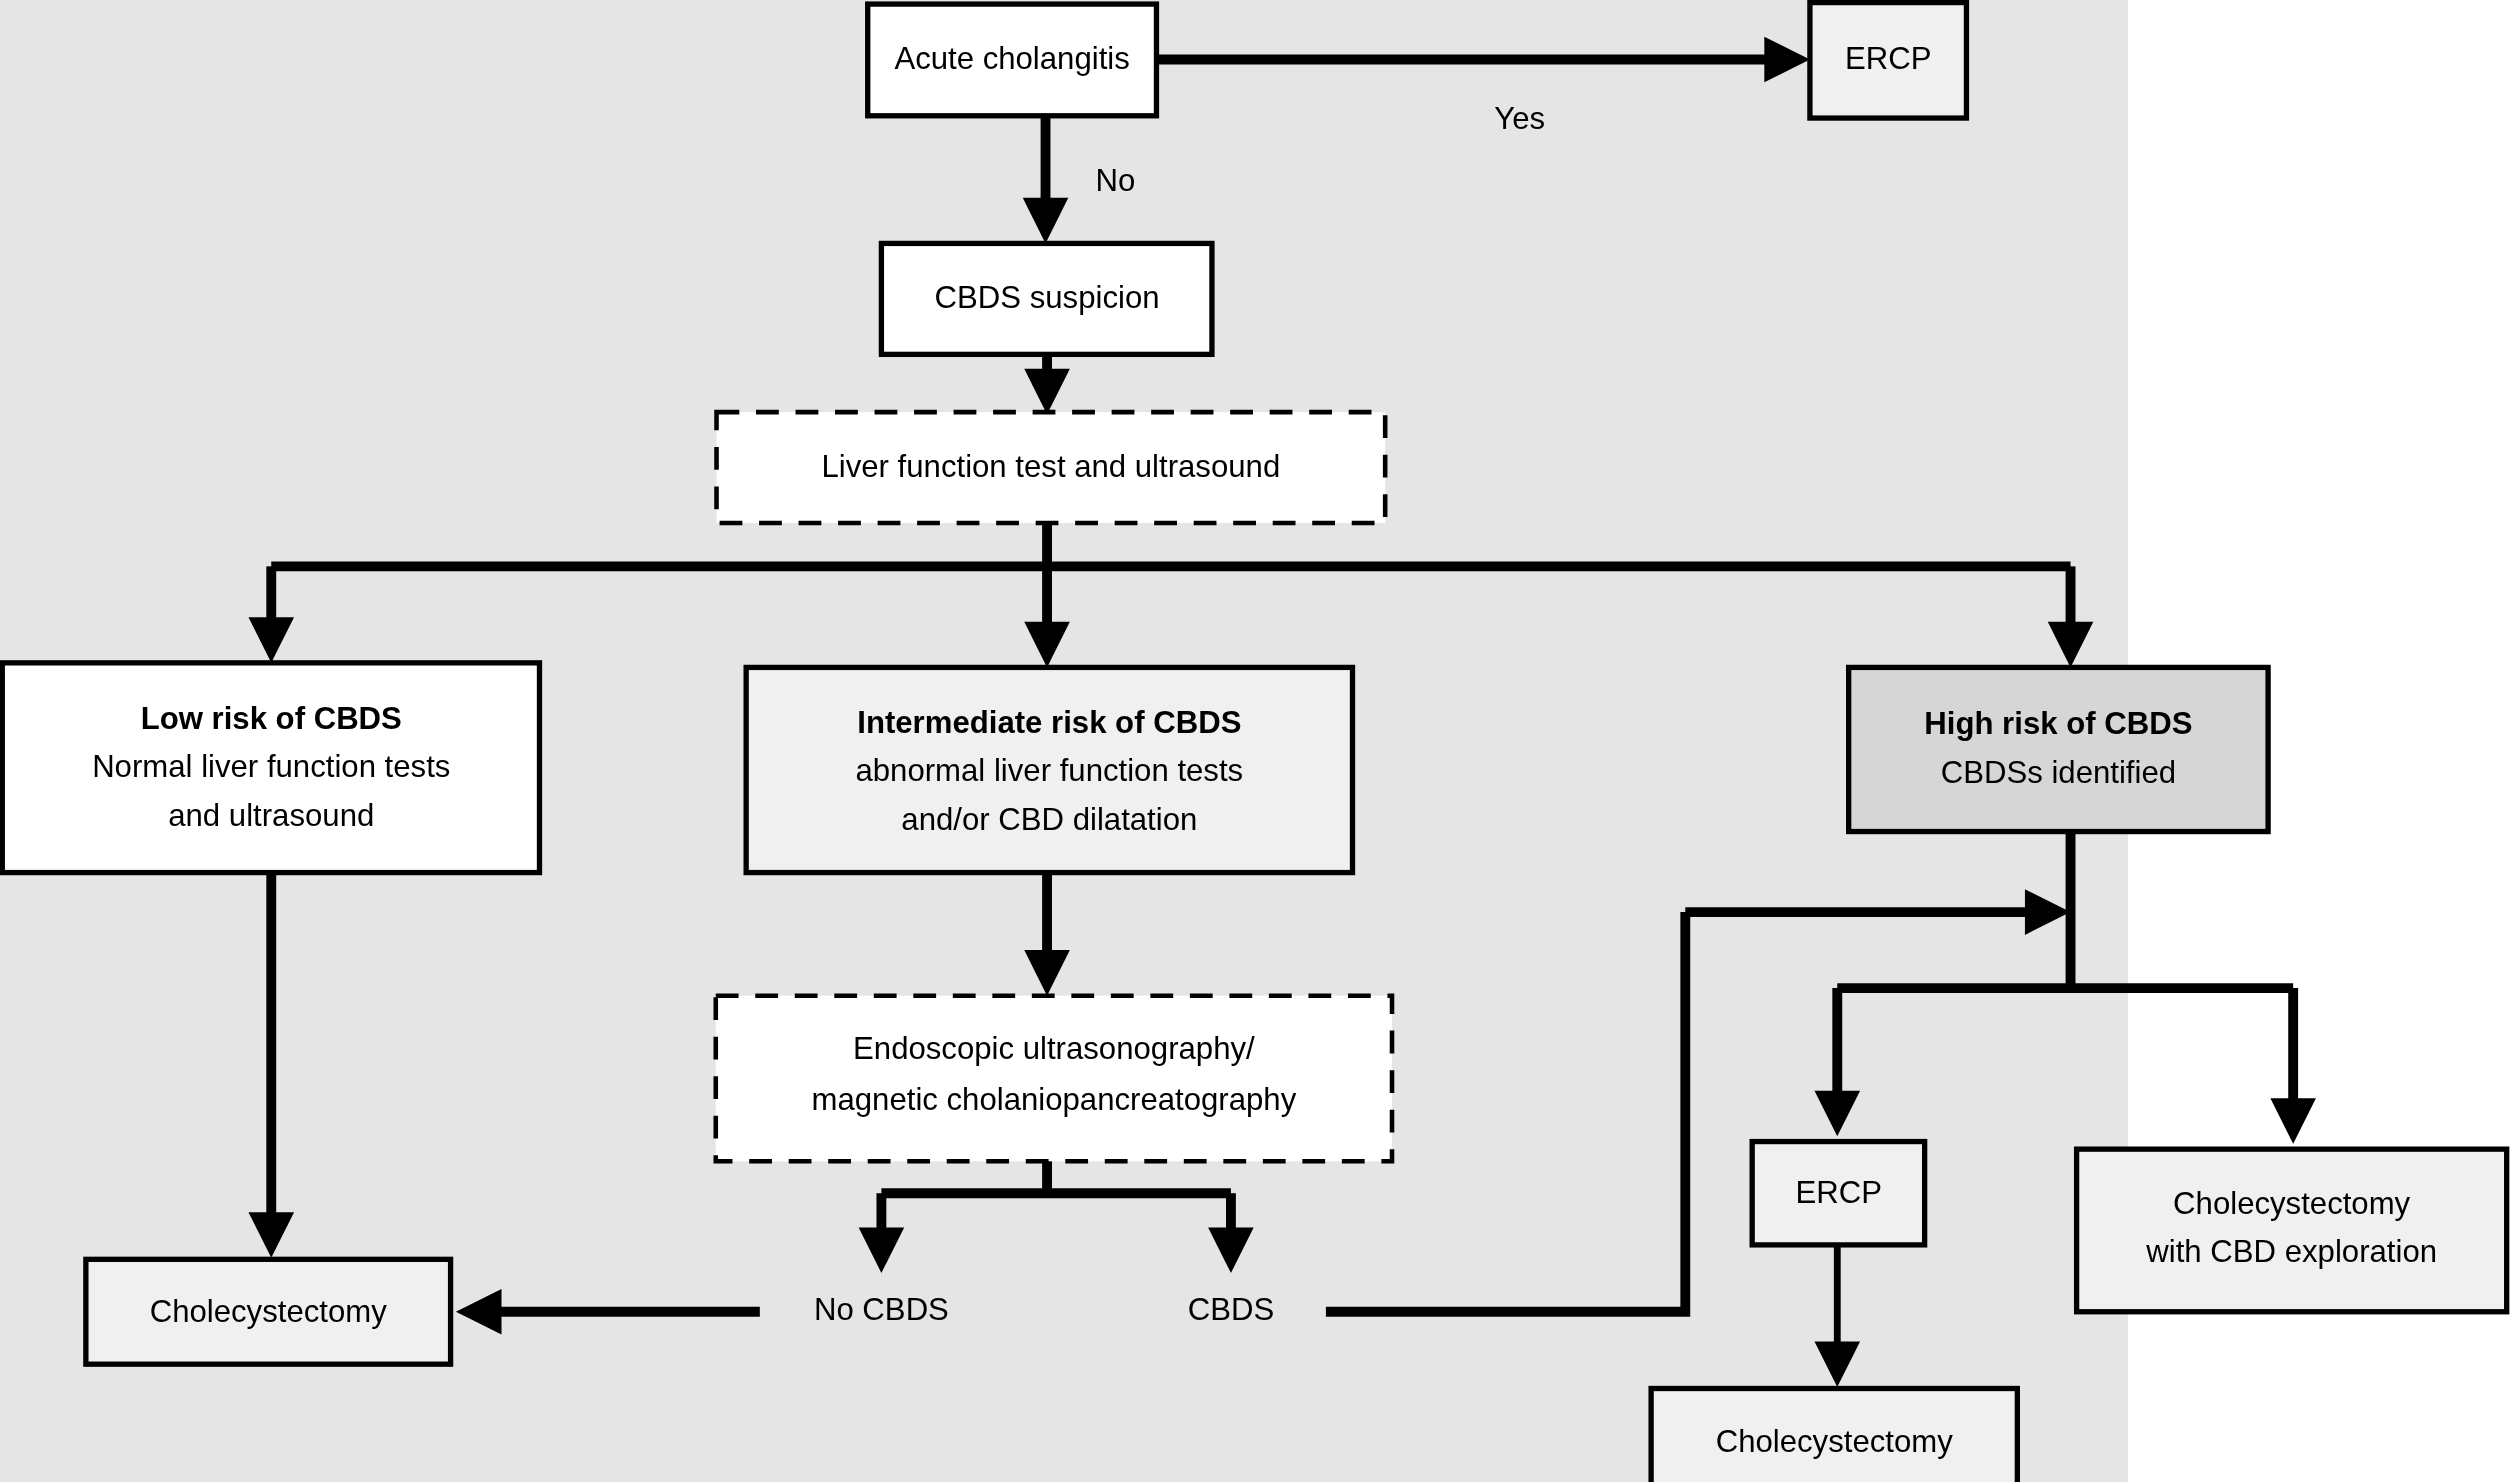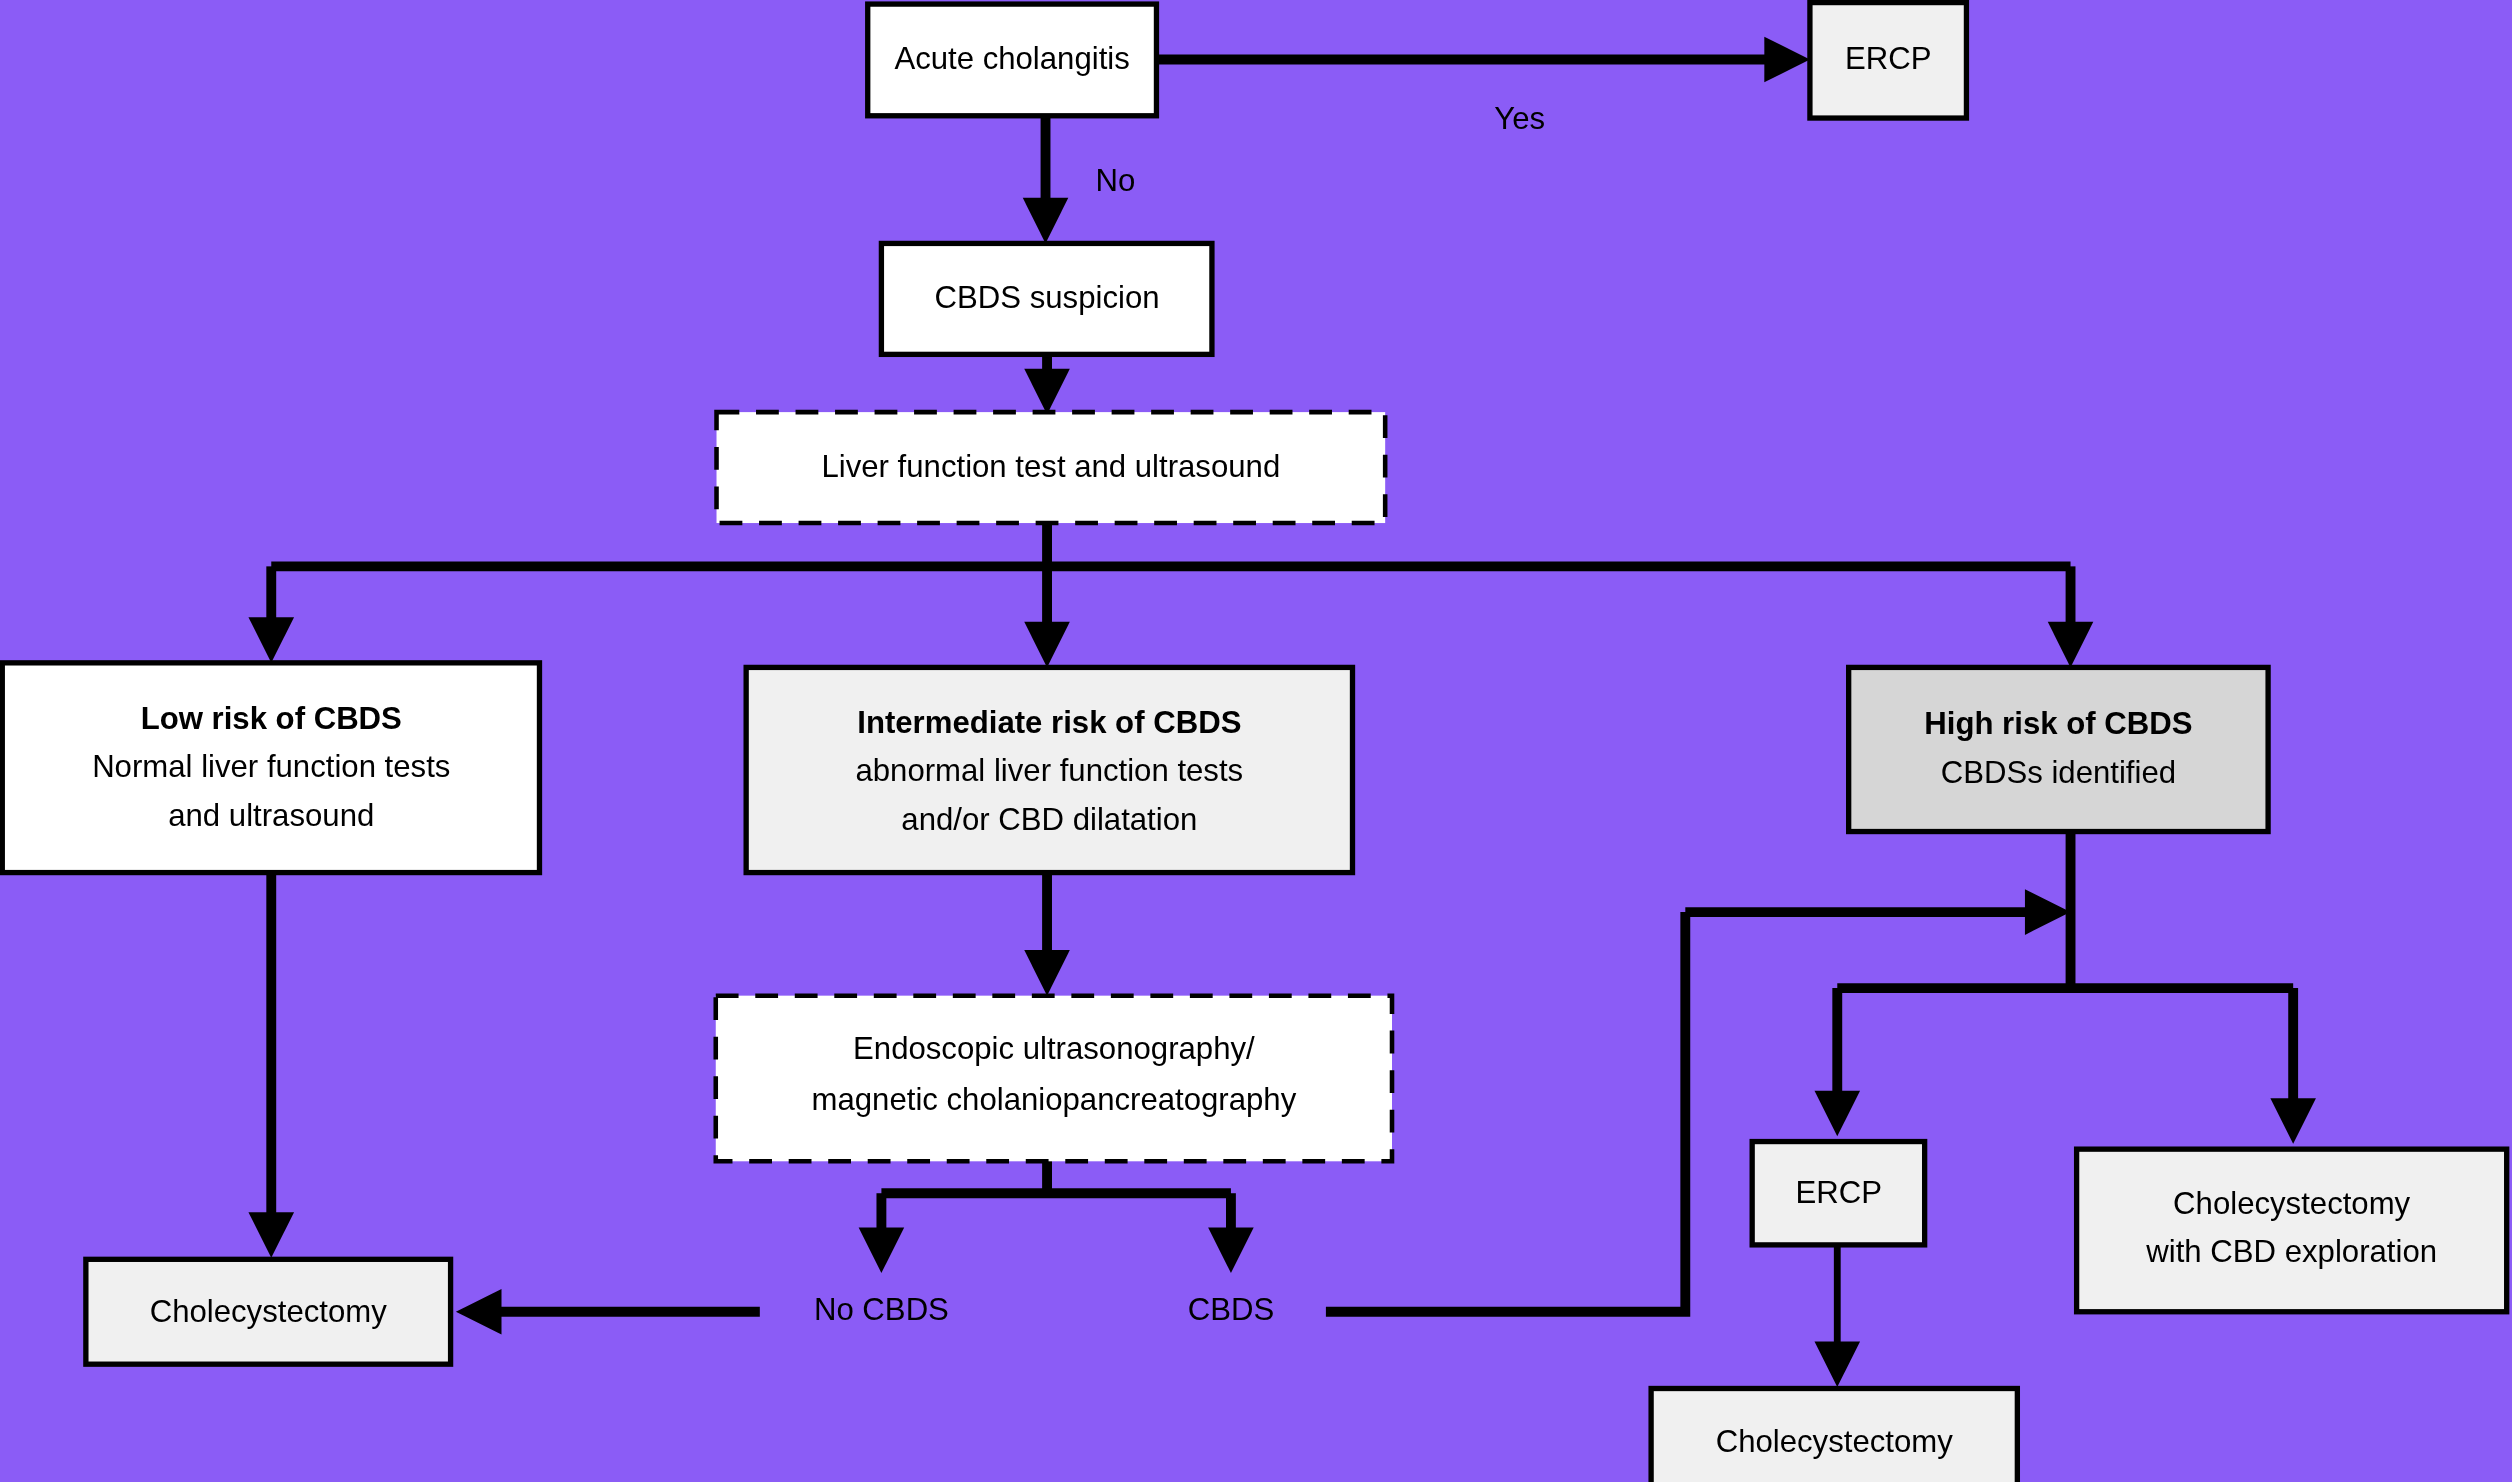--- a/index.html
+++ b/index.html
@@ -8,23 +8,23 @@
     background: #ffffff;
   }
   body {
     width: 2512px;
     height: 1483px;
     font-family: "Liberation Sans", sans-serif;
     overflow: hidden;
   }
   #flowchart-root {
     position: relative;
-    width: 2512px;
+    width: 2128px;
     height: 1483px;
-    background: #8b5cf6;
+    background: #e5e5e5;
   }
   svg.fc {
     position: absolute;
     top: 0;
     left: 0;
     width: 2512px;
     height: 1483px;
     display: block;
   }
   .box-rect {

